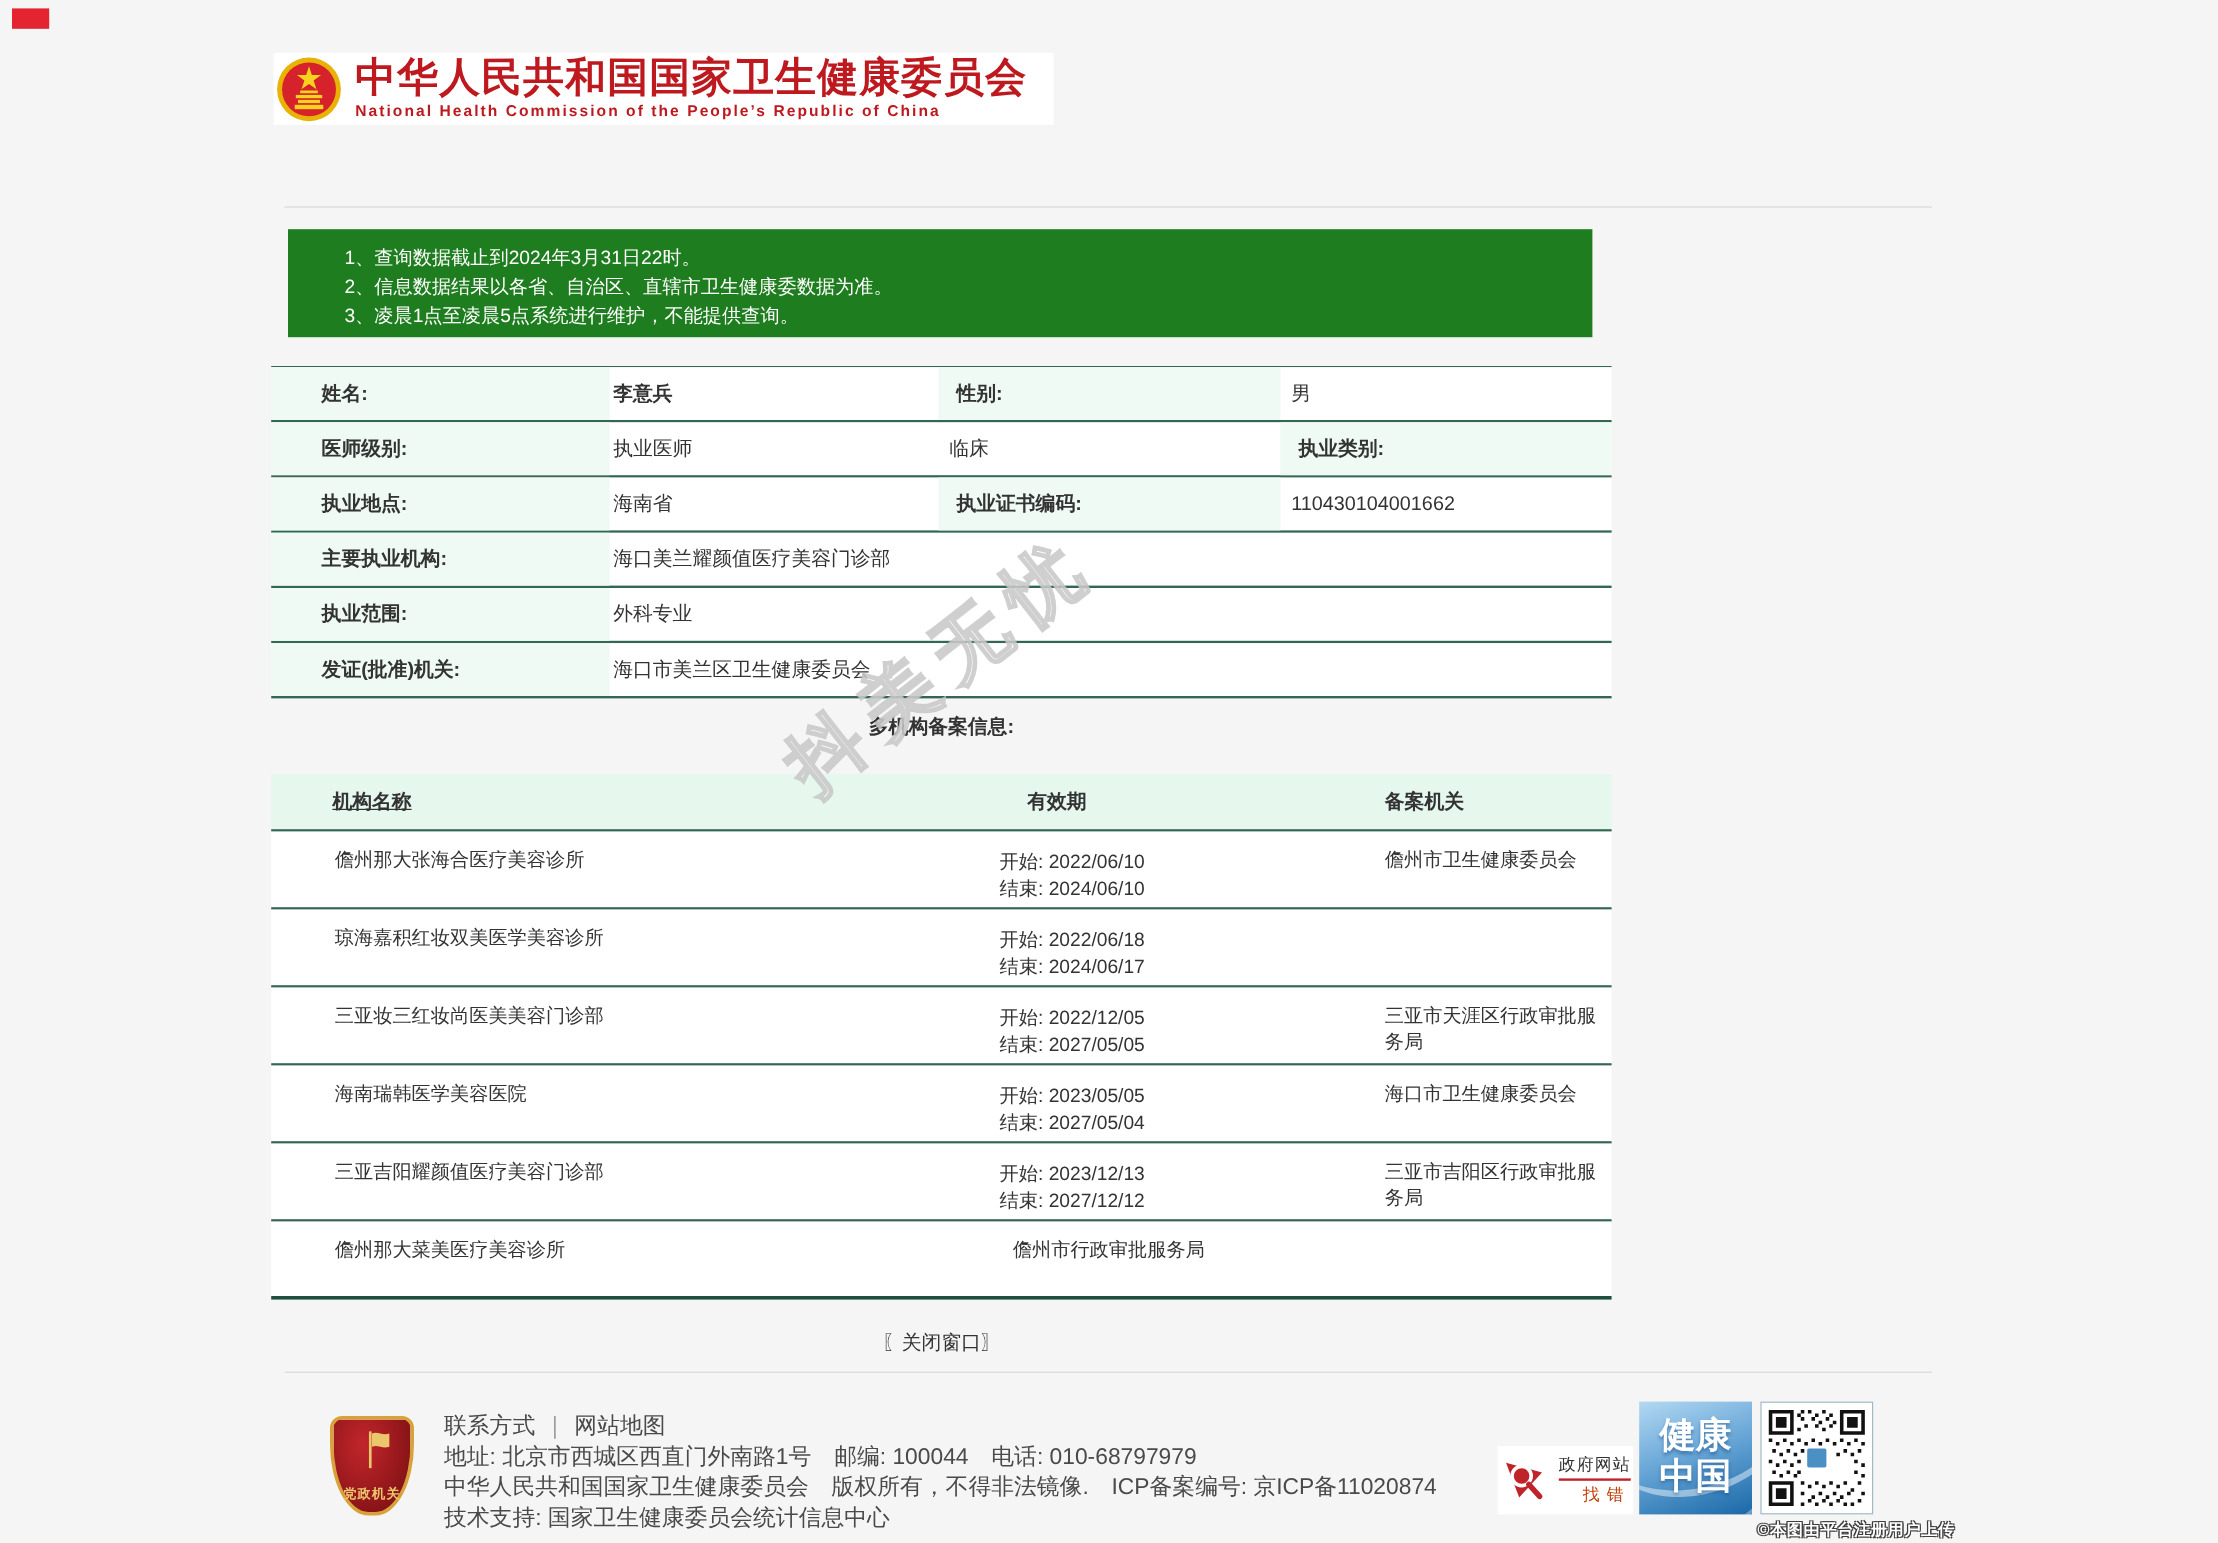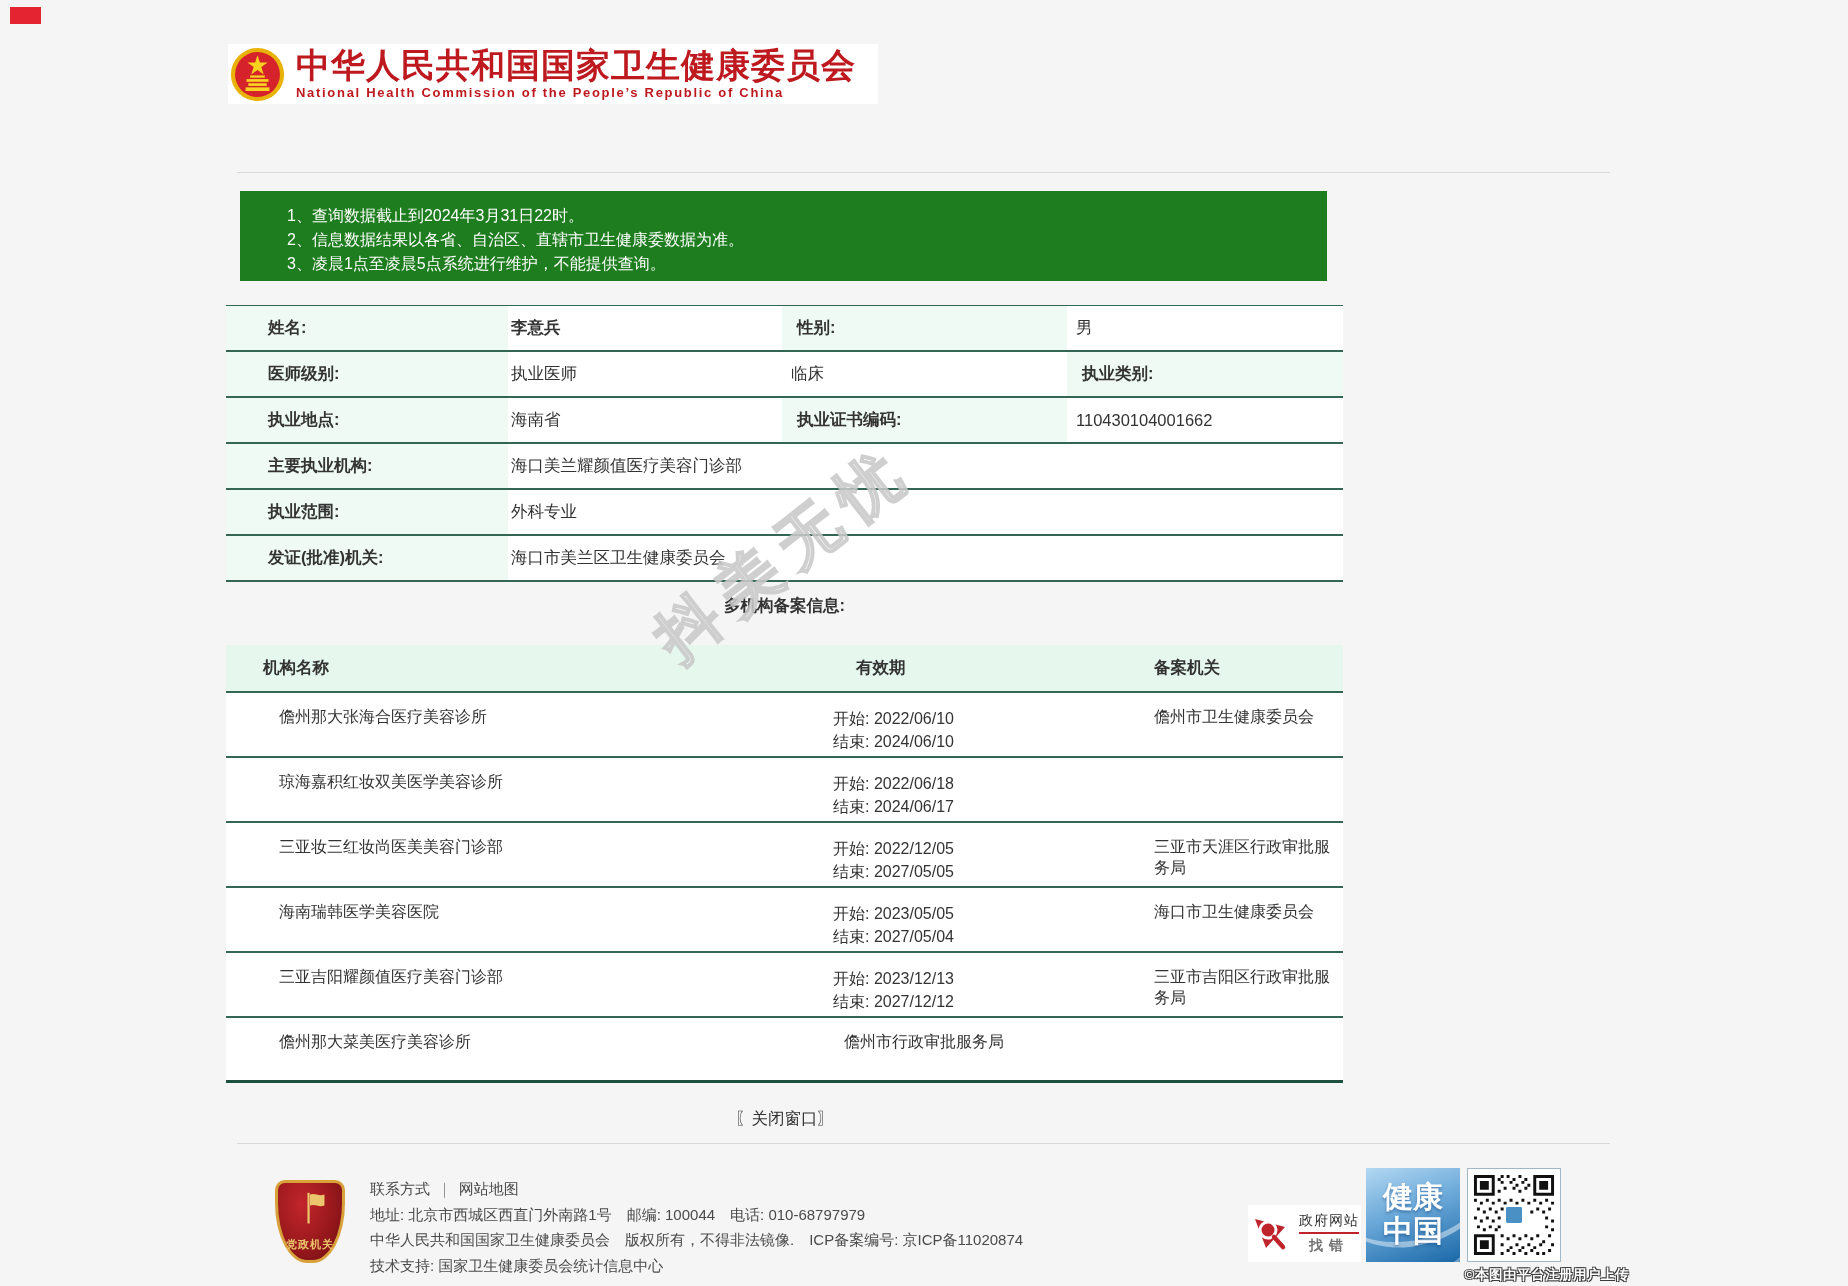--- a/index.html
+++ b/index.html
@@ -32,21 +32,21 @@
   .dvalue.c2{padding-left:3px;}
   .dvalue.c4{padding-left:9px;}
   .bold{font-weight:bold;}
 
   .section-title{position:absolute;left:226px;top:595px;width:1117px;text-align:center;font-weight:bold;font-size:16.5px;}
 
   
   .org-table{position:absolute;left:226px;top:645px;width:1117px;font-size:16px;}
   .org-header{display:grid;grid-template-columns:564px 310px 243px;height:46px;background:#e6f7ee;border-bottom:2px solid #336655;font-weight:bold;font-size:16.5px;}
   .hcell{display:flex;align-items:center;box-sizing:border-box;}
-  .h1{padding-left:37px;}.h2{padding-left:66px;}.h3{padding-left:54px;}
+  .h1{padding-left:51px;text-decoration:underline;}.h2{padding-left:66px;}.h3{padding-left:54px;}
   .org-row{display:grid;grid-template-columns:564px 310px 243px;height:63px;background:#fff;border-bottom:2px solid #336655;}
   .org-row.last{border-bottom:3px solid #1f4f3f;height:62px;}
   .ocell{box-sizing:border-box;padding-top:14px;overflow:hidden;}
   .o1{padding-left:53px;}
   .o2{padding-left:43px;line-height:23px;}
   .o3{padding-left:54px;}
 
   .close-link{position:absolute;left:226px;top:1108px;width:1117px;text-align:center;font-size:16.5px;color:#333;cursor:pointer;}
 
   
@@ -54,30 +54,30 @@
              font-size:62px;font-weight:bold;letter-spacing:14px;text-align:center;white-space:nowrap;
              color:rgba(255,255,255,0.45);-webkit-text-stroke:2px rgba(195,195,195,0.8);pointer-events:none;z-index:6;}
 
   
   .gov-badge{position:absolute;left:275px;top:1180px;width:70px;height:83px;box-sizing:border-box;
              background:radial-gradient(ellipse at 38% 28%,#c2262b 0%,#97181c 55%,#6e0e11 100%);
              border:3px solid #d8a13a;border-radius:10px 10px 46% 46%/10px 10px 72% 72%;}
   .badge-flag{position:absolute;left:50%;top:7px;transform:translateX(-50%);}
   .badge-label{position:absolute;bottom:8px;width:100%;text-align:center;color:#ecc66c;font-size:11px;font-weight:bold;letter-spacing:1px;}
 
-  .footer-info{position:absolute;left:370px;top:1176px;font-size:15px;color:#4a4a4a;line-height:25.5px;white-space:nowrap;}
+  .footer-info{position:absolute;left:370px;top:1176px;font-size:19px;color:#4a4a4a;line-height:25.5px;white-space:nowrap;}
   .footer-links span{cursor:pointer;}
   .flink-sep{margin:0 7px;color:#8a8a8a;cursor:default;}
 
   .find-error{position:absolute;left:1248px;top:1205px;width:113px;height:57px;background:#fff;display:flex;align-items:center;cursor:pointer;}
   .fe-icon{margin-left:4px;flex:0 0 auto;}
   .fe-text{margin-left:5px;}
   .fe-top{font-size:14px;color:#333;font-weight:normal;letter-spacing:1px;}
   .fe-line{height:2px;background:#c0242b;margin:2px 0 3px 0;}
-  .fe-bottom{font-size:14px;color:#737373;font-weight:bold;letter-spacing:6px;text-align:center;}
+  .fe-bottom{font-size:14px;color:#c2410c;font-weight:normal;letter-spacing:6px;text-align:right;}
 
   .health-china{position:absolute;left:1366px;top:1168px;width:94px;height:94px;overflow:hidden;cursor:pointer;
                 background:linear-gradient(160deg,#b3d8f2 0%,#6aa8d8 45%,#1a68a8 100%);}
   .hc-swoosh1{position:absolute;width:160px;height:110px;border-radius:50%;border-bottom:6px solid rgba(255,255,255,.45);left:-35px;top:-38px;transform:rotate(-14deg);}
   .hc-swoosh2{position:absolute;width:160px;height:120px;border-radius:50%;border-bottom:4px solid rgba(255,255,255,.35);left:-40px;top:-8px;transform:rotate(-18deg);}
   .hc-text{position:absolute;top:12px;left:0;width:100%;text-align:center;color:#fff;font-weight:bold;font-size:30px;line-height:34px;text-shadow:0 2px 3px rgba(0,50,110,.4);}
 
   .qr{position:absolute;left:1467px;top:1168px;width:94px;height:94px;background:#fff;border:1px solid #9fb7c7;box-sizing:border-box;}
   .qr svg{display:block;width:100%;height:100%;padding:3px;box-sizing:border-box;}
 

